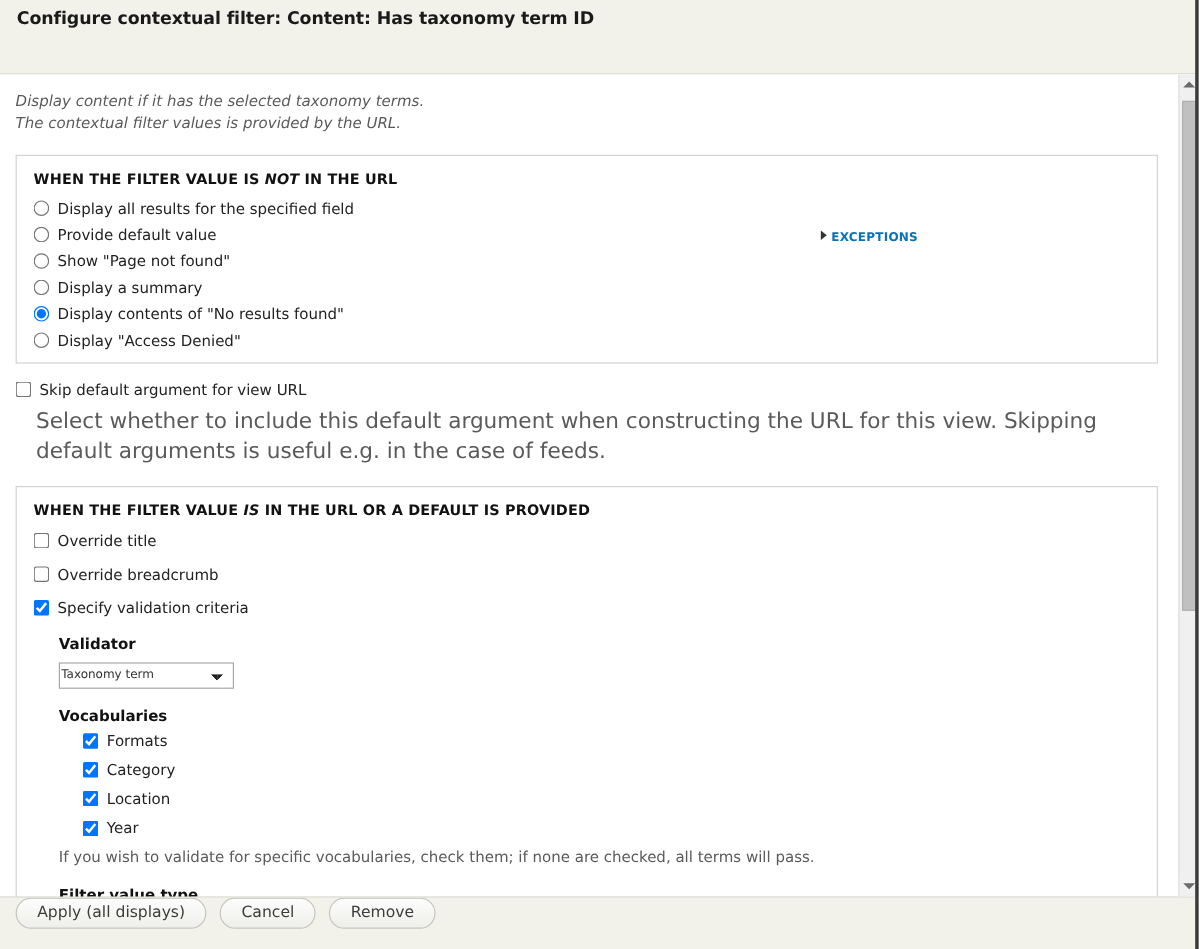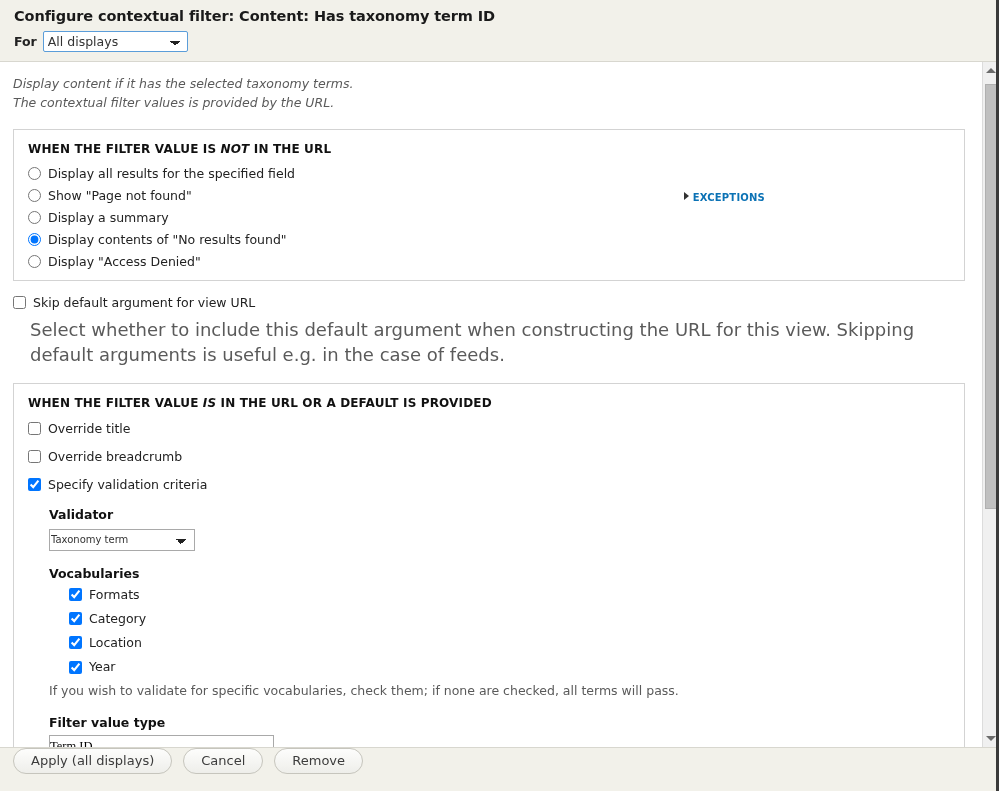--- a/index.html
+++ b/index.html
@@ -270,41 +270,39 @@
     box-sizing: border-box;
   }
 </style>
 </head>
 <body>
 
 <div class="modal">
 
   <div class="modal-header">
     <div class="modal-title">Configure contextual filter: Content: Has taxonomy term ID</div>
-    <div class="for-row">
-      <span class="for-label">For</span>
-      <select class="sel-focus">
-        <option>All displays</option>
-      </select>
-    </div>
   </div>
 
   <div class="modal-body">
     <div class="body-inner">
 
       <div class="desc">Display content if it has the selected taxonomy terms.</div>
       <div class="desc">The contextual filter values is provided by the URL.</div>
 
       <fieldset class="box">
         <div class="legend"><span>WHEN THE FILTER VALUE IS </span><em>NOT</em><span> IN THE URL</span></div>
         <div class="fs-inner">
           <div>
             <div class="opt-row">
               <input type="radio" name="default_action" style="">
               <span class="opt-label">Display all results for the specified field</span>
+            </div>
+            <div class="opt-row">
+              <input type="radio" name="default_action" style="">
+              <span class="opt-label">Provide default value</span>
             </div>
             <div class="opt-row">
               <input type="radio" name="default_action" style="">
               <span class="opt-label">Show "Page not found"</span>
             </div>
             <div class="opt-row">
               <input type="radio" name="default_action" style="">
               <span class="opt-label">Display a summary</span>
             </div>
             <div class="opt-row">

